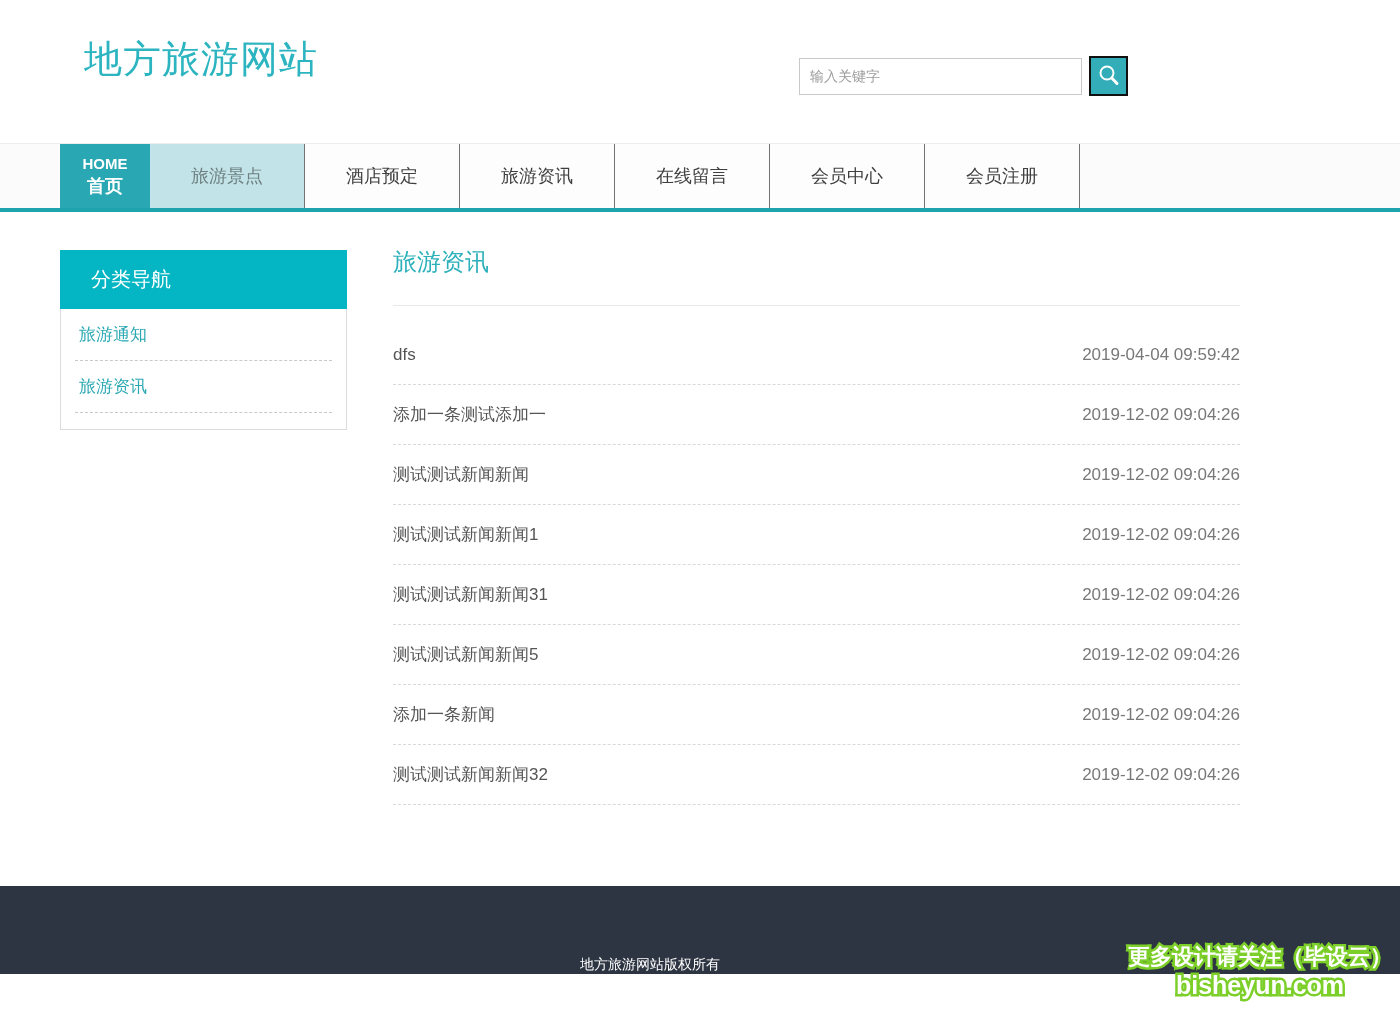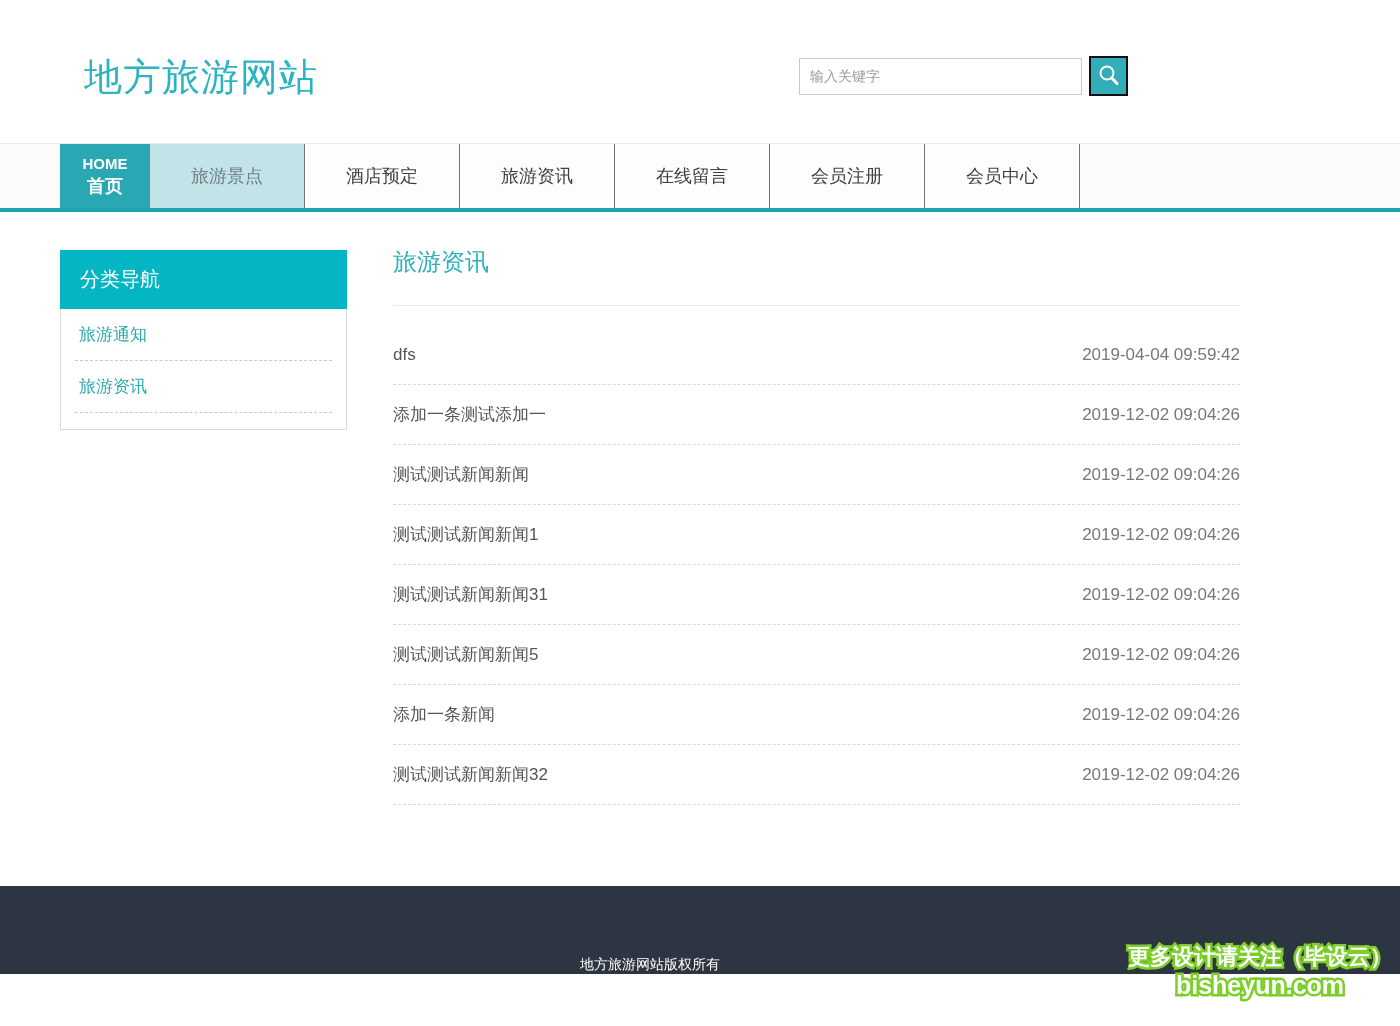--- a/index.html
+++ b/index.html
@@ -11,21 +11,21 @@
     background: #ffffff;
     overflow: hidden;
     font-family: "Liberation Sans", "DejaVu Sans", sans-serif;
   }
   .container { width: 1180px; margin-left: 60px; position: relative; }
 
   
   .header { height: 143px; background: #ffffff; }
   .logo {
     position: absolute;
-    left: 24px; top: 52px;
+    left: 24px; top: 34px;
     font-size: 38px;
     color: #2cb5c0;
     letter-spacing: 1px;
   }
   .search-box {
     position: absolute;
     right: 112px; top: 56px;
     display: flex;
     align-items: center;
   }
@@ -80,21 +80,21 @@
 
   
   .content { display: flex; margin-top: 34px; }
   .sidebar { width: 287px; margin-right: 46px; flex: none; margin-top: 4px; }
   .sidebar-header {
     height: 59px;
     background: #04b6c3;
     color: #ffffff;
     font-size: 20px;
     display: flex; align-items: center;
-    padding-left: 20px;
+    padding-left: 31px;
   }
   .sidebar-body {
     border: 1px solid #dcdcdc;
     border-top: none;
     padding: 0 14px 16px 14px;
     background: #ffffff;
   }
   .sidebar-item {
     height: 52px;
     display: flex; align-items: center;
@@ -185,24 +185,24 @@
       <div class="nav-item">
         <span>酒店预定</span>
       </div>
       <div class="nav-item">
         <span>旅游资讯</span>
       </div>
       <div class="nav-item">
         <span>在线留言</span>
       </div>
       <div class="nav-item">
+        <span>会员中心</span>
+      </div>
+      <div class="nav-item">
         <span>会员注册</span>
-      </div>
-      <div class="nav-item">
-        <span>会员中心</span>
       </div>
     </div>
   </div>
 </div>
 
 <div class="container content">
 
   <div class="sidebar">
     <div class="sidebar-header">分类导航</div>
     <div class="sidebar-body">

